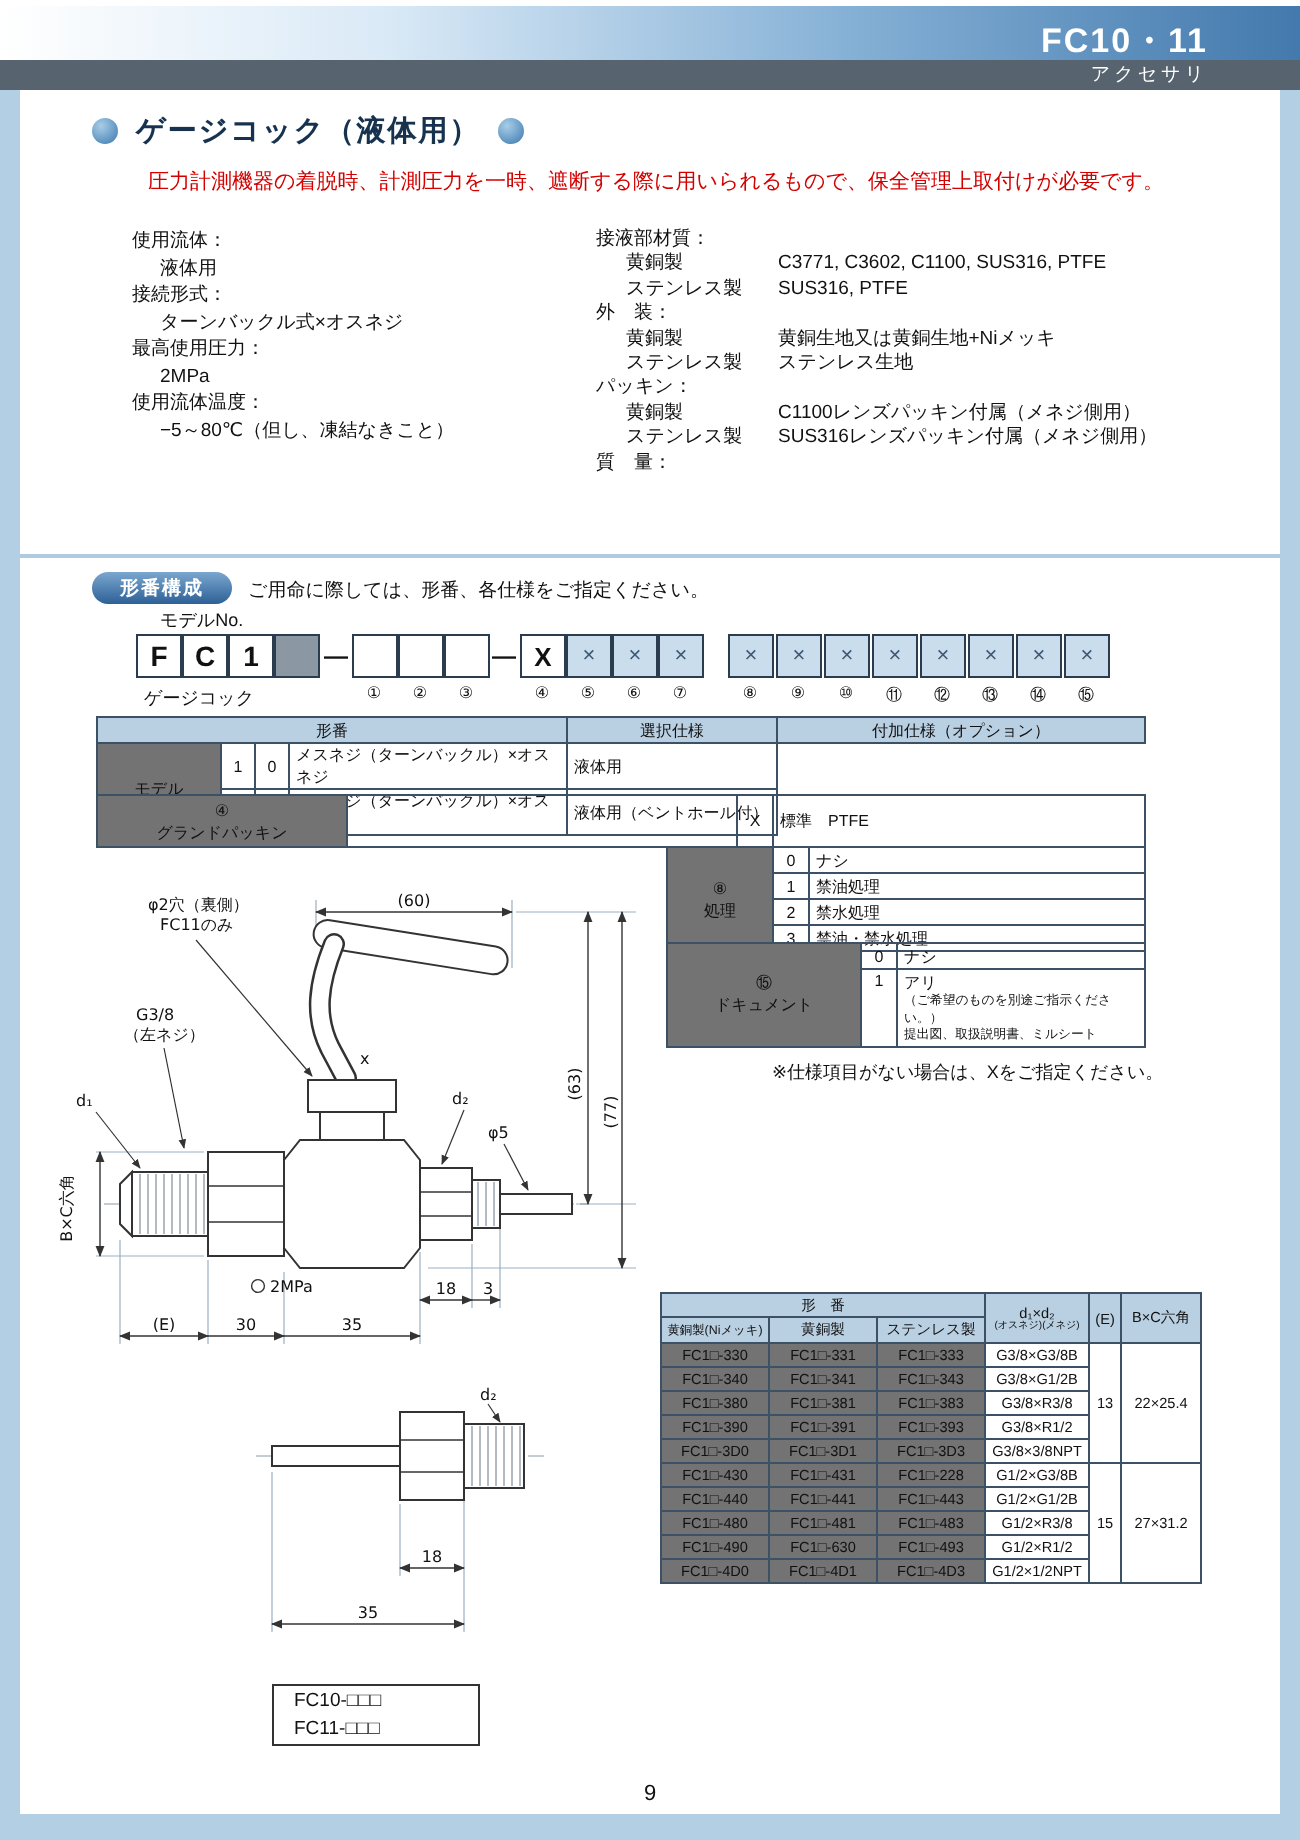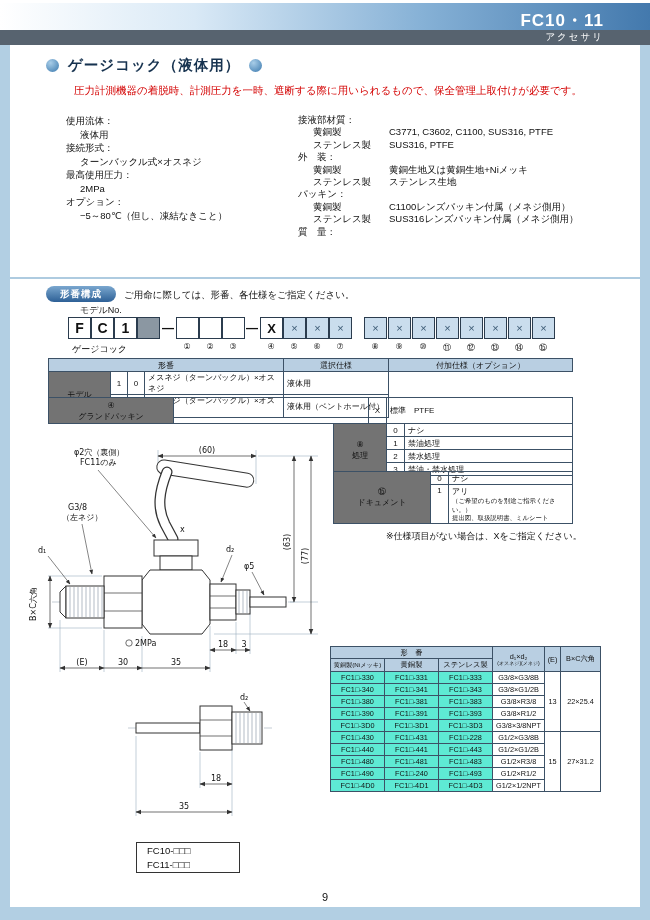--- a/index.html
+++ b/index.html
@@ -38,21 +38,21 @@
 .t .tl{text-align:left;padding-left:3px}
 .t .top{vertical-align:top;padding-top:1px}
 .t .tnote{font-size:6.4px;line-height:8.5px;text-align:left}
 .two{line-height:11px}
 .footnote{left:386px;top:530px;font-size:9px}
 .fcbox{left:136px;top:842px;width:104px;height:31px;border:1.5px solid #333;font-size:9.5px;line-height:14px;padding:1px 0 0 10px;background:#fff}
 .pageno{left:0;top:891px;width:650px;text-align:center;font-size:11px}
 table.mt{position:absolute;left:330px;top:646px;width:270px;border-collapse:collapse;table-layout:fixed;font-size:7.3px}
 .mt td{border:1px solid #3c5166;text-align:center;padding:0;height:12px;overflow:hidden}
 .mt .hd{background:#b9cfe2}
-.mt .mno{background:#5eead4}
+.mt .mno{background:#737373}
 .mt .h-small{font-size:6.2px}
 .mt .dsub{font-size:5px;display:block;line-height:5px;white-space:nowrap}
 svg text{font-family:"DejaVu Sans",sans-serif;font-size:8px;fill:#111}
 </style>
 </head>
 <body>
 
 <div class="abs white-top"></div>
 <div class="abs band-top">
   <span>FC10・11</span>
@@ -69,21 +69,21 @@
 </div>
 <div class="abs desc">圧力計測機器の着脱時、計測圧力を一時、遮断する際に用いられるもので、保全管理上取付けが必要です。</div>
 
 <div class="abs sl">
   <div>使用流体：</div>
   <div class="v">液体用</div>
   <div>接続形式：</div>
   <div class="v">ターンバックル式×オスネジ</div>
   <div>最高使用圧力：</div>
   <div class="v">2MPa</div>
-  <div>オプション：</div>
+  <div>使用流体温度：</div>
   <div class="v">−5～80℃（但し、凍結なきこと）</div>
 </div>
 
 <div class="abs sr">
   <div>接液部材質：</div>
   <div class="row">
       <span class="k">黄銅製</span>
       <span>C3771, C3602, C1100, SUS316, PTFE</span>
     </div>
   <div class="row">
@@ -473,21 +473,21 @@
         <td>G1/2×G1/2B</td>
       </tr>
   <tr>
         <td class="mno">FC1□-480</td>
         <td class="mno">FC1□-481</td>
         <td class="mno">FC1□-483</td>
         <td>G1/2×R3/8</td>
       </tr>
   <tr>
         <td class="mno">FC1□-490</td>
-        <td class="mno">FC1□-240</td>
+        <td class="mno">FC1□-630</td>
         <td class="mno">FC1□-493</td>
         <td>G1/2×R1/2</td>
       </tr>
   <tr>
         <td class="mno">FC1□-4D0</td>
         <td class="mno">FC1□-4D1</td>
         <td class="mno">FC1□-4D3</td>
         <td>G1/2×1/2NPT</td>
       </tr>
 </tbody>

